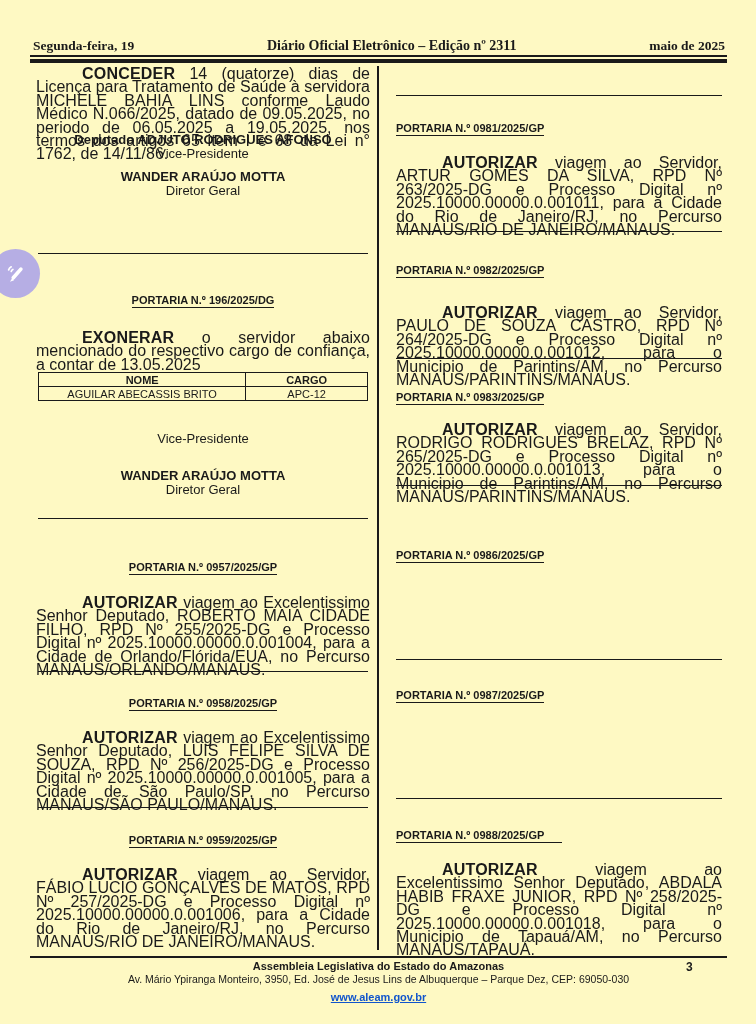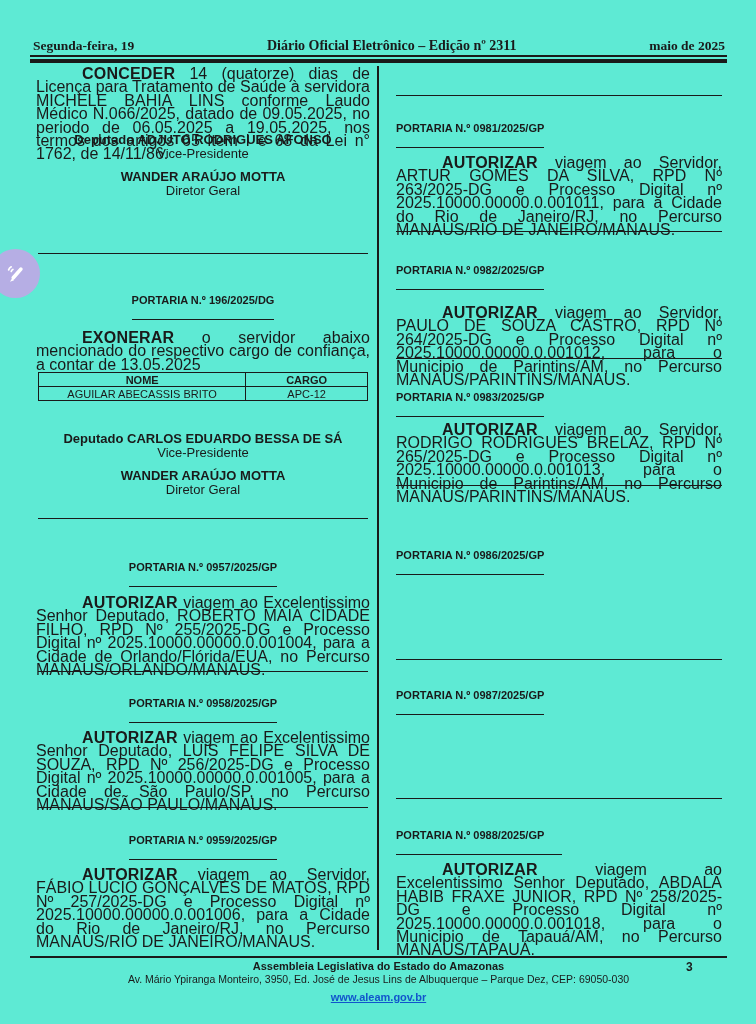--- a/index.html
+++ b/index.html
@@ -1,17 +1,17 @@
 <!DOCTYPE html>
 <html><head>
 <meta charset="utf-8">
 <style>
   html,body { margin:0; padding:0; background:#e9e9e9; }
   .page {
-    position:relative; width:756px; height:1024px; background:#5eead4;
+    position:relative; width:756px; height:1024px; background:#fef9c3;
     font-family:"Liberation Sans", sans-serif; color:#1a1a1a; overflow:hidden;
     margin:0 auto;
   }
   
   .masthead {
     position:absolute; top:38px; left:33px; width:692px;
     display:flex; justify-content:space-between; align-items:baseline;
     font-family:"Liberation Serif", serif; font-weight:bold;
   }
   .masthead .h-side { font-size:13.5px; }
@@ -28,21 +28,21 @@
   .rc { left:396px; width:326px; }
   .sec-rule { height:1.4px; }
   .sec-rule.lc { left:38px; width:330px; }
   .sec-rule.rc { left:396px; width:326px; }
 
   .body-text {
     font-size:16px; line-height:13.4px; text-align:justify; text-indent:46px;
   }
   .body-text b { letter-spacing:.2px; }
   .portaria-title { font-size:11px; font-weight:bold; }
-  .portaria-title .u { border-bottom:1.5px solid #1a1a1a; padding-bottom:13px; }
+  .portaria-title .u { border-bottom:1.5px solid #1a1a1a; padding-bottom:1px; }
   .portaria-title .u.ext { padding-right:18px; }
 
   .sig { text-align:center; font-size:13px; line-height:13.5px; }
   .sig .sig-name { font-weight:bold; }
 
   
   table.exon {
     border-collapse:collapse; width:330px; font-size:11px;
   }
   table.exon th, table.exon td {
@@ -115,21 +115,20 @@
     </thead>
     <tbody>
       <tr>
         <td>AGUILAR ABECASSIS BRITO</td>
         <td>APC-12</td>
       </tr>
     </tbody>
   </table>
 
   <div class="blk lc sig" style="top:432px">
-    <div class="sig-name">Deputado CARLOS EDUARDO BESSA DE SÁ</div>
     <div>Vice-Presidente</div>
   </div>
   <div class="blk lc sig" style="top:469px">
     <div class="sig-name">WANDER ARAÚJO MOTTA</div>
     <div>Diretor Geral</div>
   </div>
 
   <div class="rule sec-rule lc blk" style="top:518px"></div>
 
   <h3 class="blk lc portaria-title" style="top:561px">

